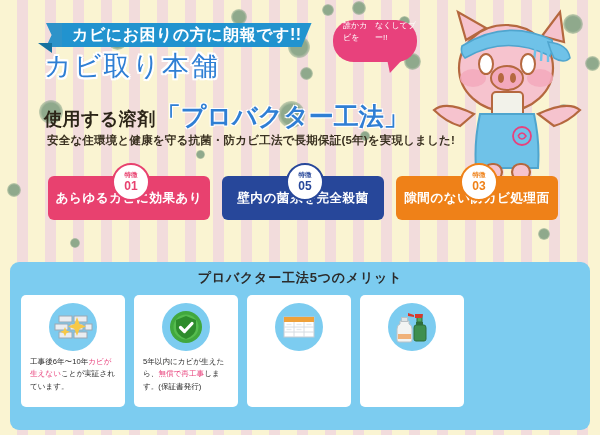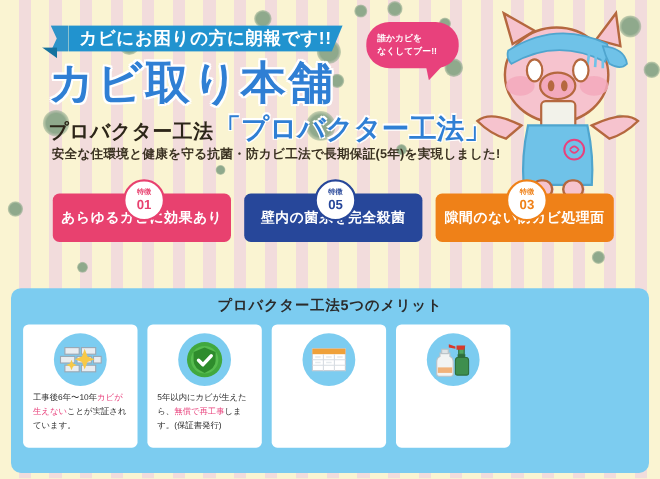--- a/index.html
+++ b/index.html
@@ -38,21 +38,21 @@
     clip-path:polygon(0 0,100% 0,96% 100%,0 100%);
   }
   .ribbon-notch{
     position:absolute;left:-8px;bottom:-6px;width:14px;height:10px;
     background:#16729F;
     clip-path:polygon(0 0,100% 0,100% 100%);
   }
   
   #main-title{
     position:absolute;left:44px;top:48px;
-    font-size:41px;font-weight:bold;color:#2F7FD4;letter-spacing:2px;
+    font-size:27px;font-weight:normal;color:#2F7FD4;letter-spacing:2px;
     text-shadow:
       -1.6px -1.6px 0 #fff, 1.6px -1.6px 0 #fff,
       -1.6px  1.6px 0 #fff, 1.6px  1.6px 0 #fff,
        0 -2px 0 #fff, 0 2px 0 #fff, -2px 0 0 #fff, 2px 0 0 #fff;
     white-space:nowrap;
     text-align:right;
   }
   #subtitle-row{
     position:absolute;left:44px;top:100px;
     display:flex;align-items:baseline;white-space:nowrap;
@@ -68,23 +68,23 @@
     position:absolute;left:47px;top:133px;
     font-size:11.5px;font-weight:bold;color:#3A3121;letter-spacing:.2px;
     white-space:nowrap;
   }
   
   #bubble{
     position:absolute;left:333px;top:20px;width:84px;height:42px;
     background:#E8417C;border-radius:21px/20px;
   }
   #bubble .btxt{
-    position:absolute;inset:0;display:flex;flex-direction:column;
+    position:absolute;inset:0;display:flex;
     justify-content:center;padding-left:10px;
-    color:#fff;font-size:8px;font-weight:bold;line-height:1.5;
+    color:#fff;font-size:8px;font-weight:normal;line-height:1.5;
   }
   #bubble .tailb{
     position:absolute;right:14px;bottom:-11px;width:16px;height:14px;
     background:#E8417C;clip-path:polygon(0 0,100% 0,18% 100%);
   }
   
   #pig{position:absolute;left:418px;top:2px;width:178px;height:178px;}
   
   .feat{
     position:absolute;top:176px;height:44px;border-radius:6px;
@@ -163,21 +163,21 @@
 
   <div id="ribbon">
     <div class="ribbon-tail"></div>
     <div class="ribbon-body">カビにお困りの方に朗報です!!</div>
     <div class="ribbon-notch"></div>
   </div>
 
   <div id="main-title">カビ取り本舗</div>
 
   <div id="subtitle-row">
-    <span class="sub-black">プロバクター工法</span>
+    <span class="sub-black">使用する溶剤</span>
     <span class="sub-blue">「プロバクター工法」</span>
   </div>
 
   <div id="lead">安全な住環境と健康を守る抗菌・防カビ工法で長期保証(5年)を実現しました!</div>
 
   <div id="bubble">
     <div class="btxt">
       <span>誰かカビを</span>
       <span>なくしてブー!!</span>
     </div>

